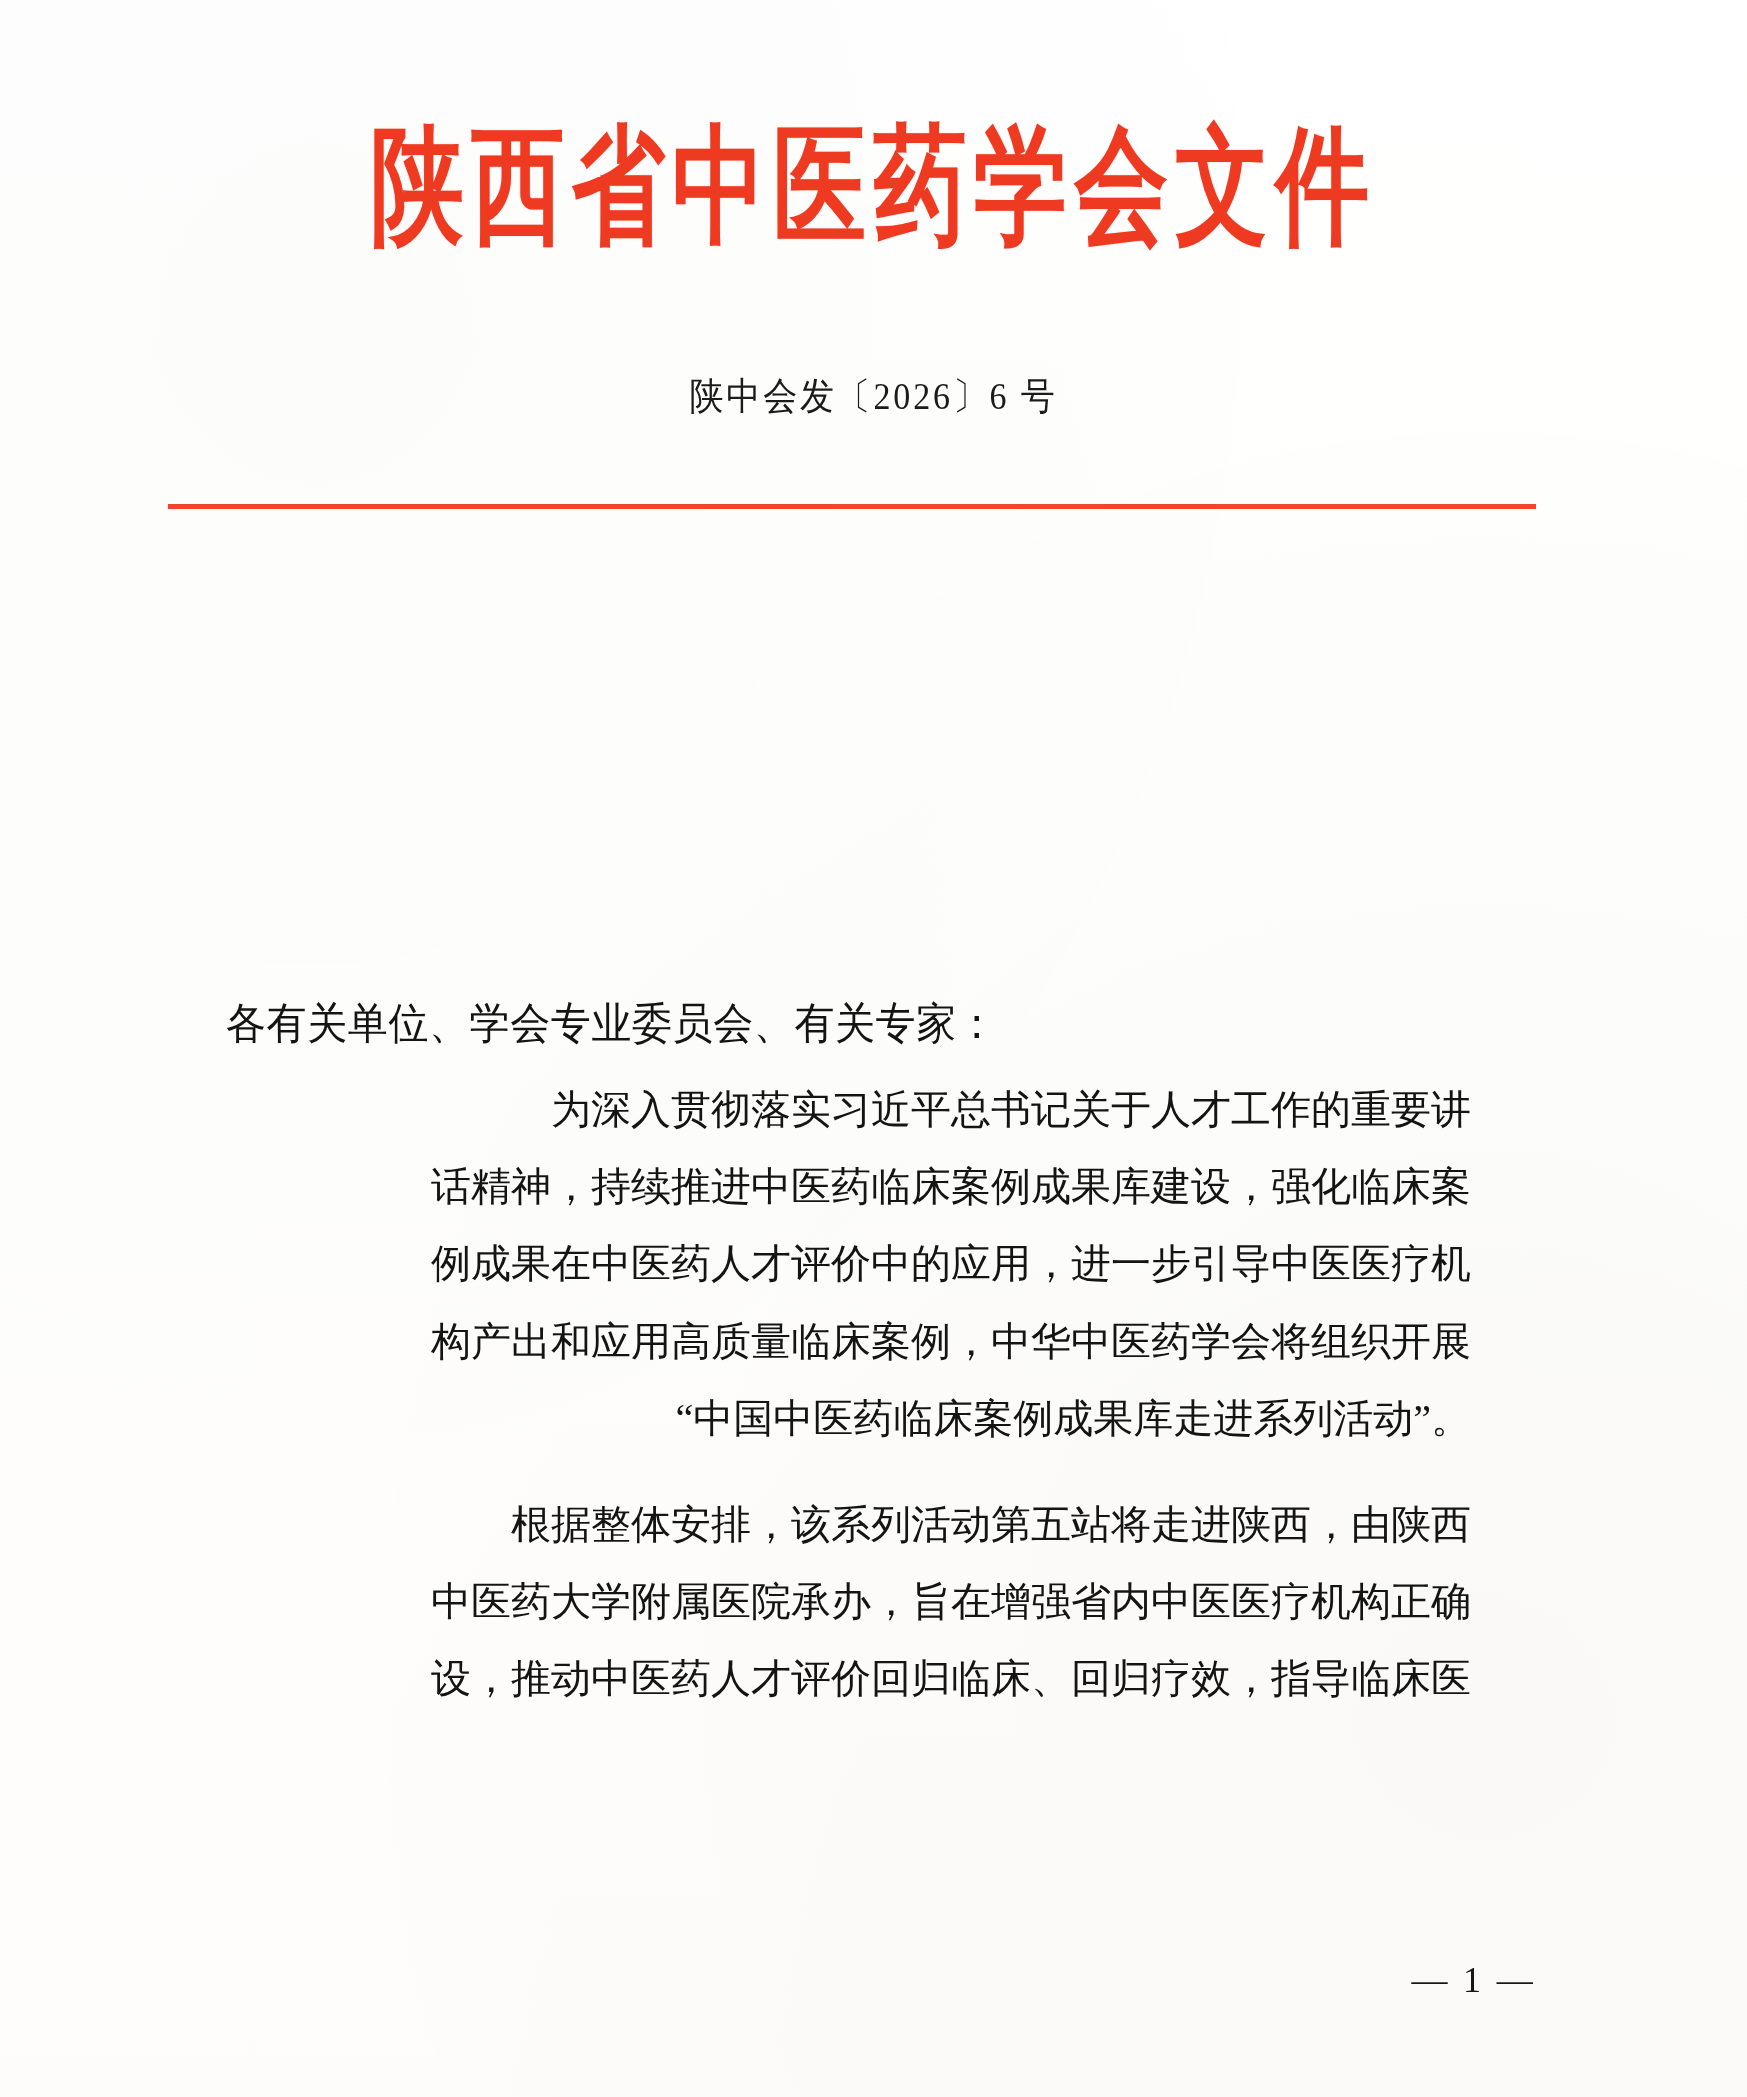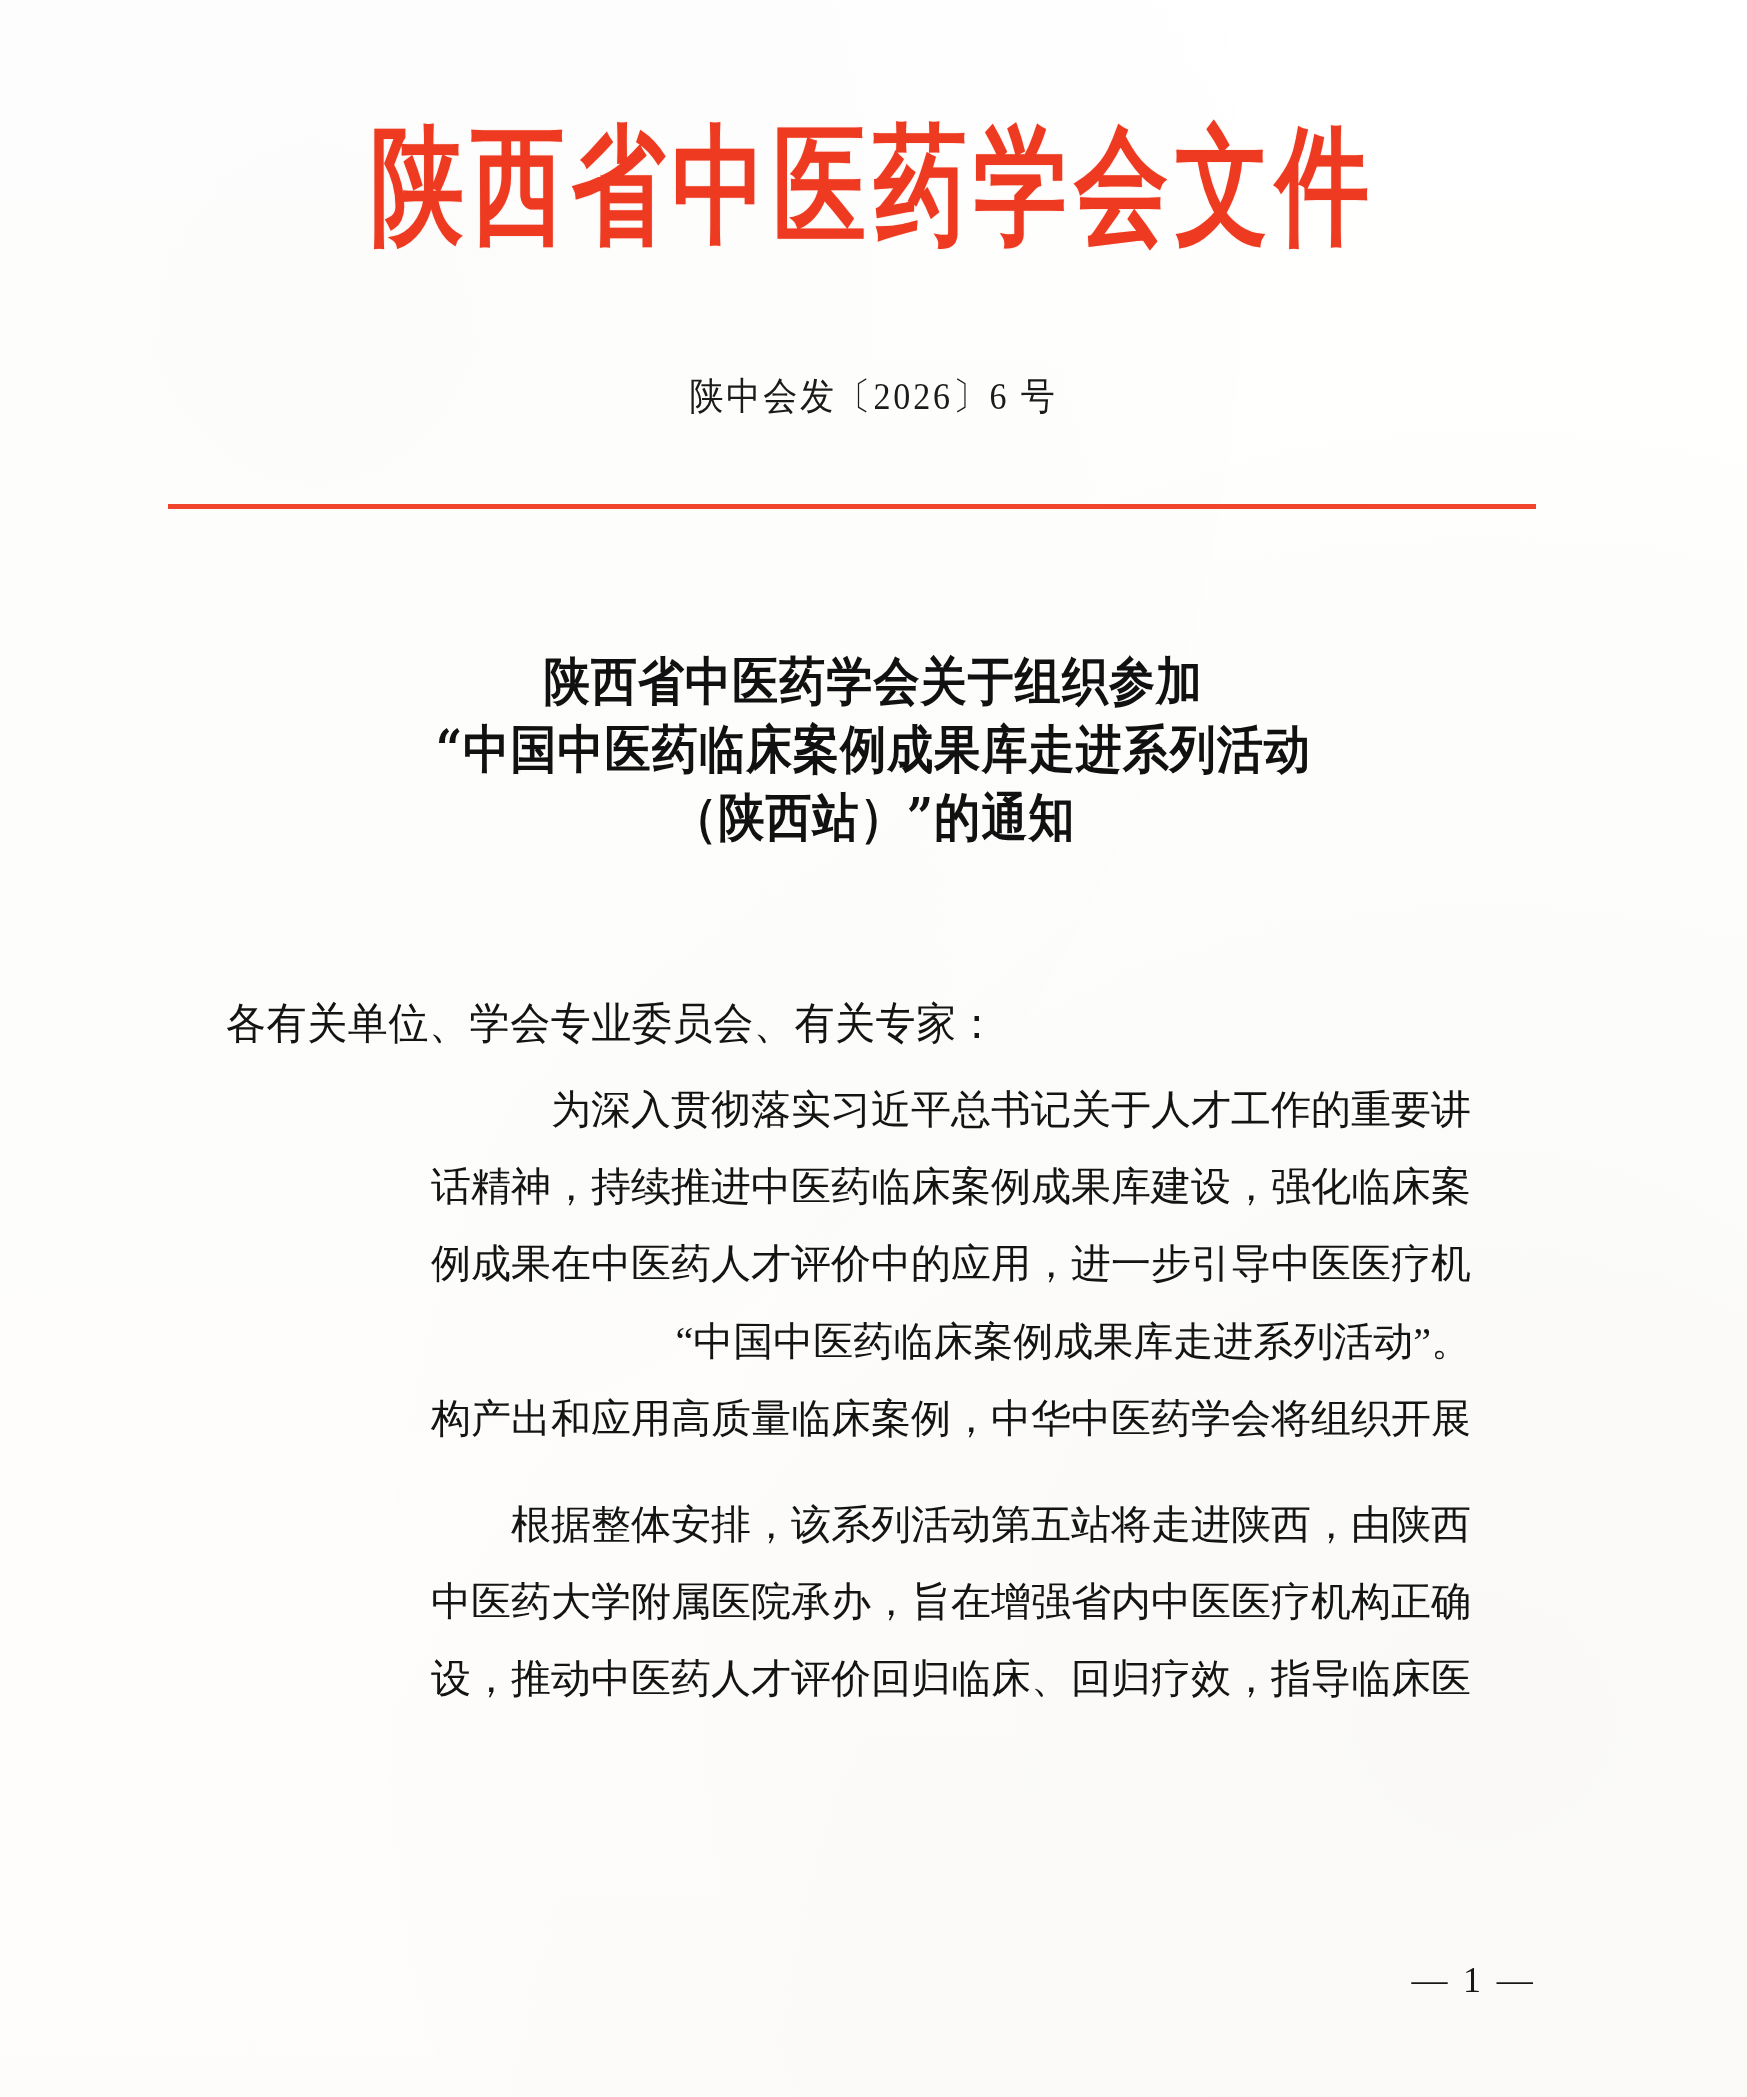--- a/index.html
+++ b/index.html
@@ -149,35 +149,30 @@
   <div class="paper-texture"></div>
 
   <div class="letterhead">
     <span class="letterhead-title">陕西省中医药学会文件</span>
   </div>
 
   <div class="doc-number">陕中会发〔2026〕6 号</div>
 
   <div class="red-rule"></div>
 
-  <div class="doc-title">
-    <span class="tline">陕西省中医药学会关于组织参加</span>
-    <span class="tline">“中国中医药临床案例成果库走进系列活动</span>
-    <span class="tline">（陕西站）”的通知</span>
-  </div>
 
   <div class="body-block">
     <div class="salutation">各有关单位、学会专业委员会、有关专家：</div>
 
     <div class="para">
       <span class="bline indent">为深入贯彻落实习近平总书记关于人才工作的重要讲</span>
       <span class="bline">话精神，持续推进中医药临床案例成果库建设，强化临床案</span>
       <span class="bline">例成果在中医药人才评价中的应用，进一步引导中医医疗机</span>
+      <span class="bline">构产出和应用高质量临床案例，中华中医药学会将组织开展</span>
       <span class="bline">“中国中医药临床案例成果库走进系列活动”。</span>
-      <span class="bline">构产出和应用高质量临床案例，中华中医药学会将组织开展</span>
     </div>
 
     <div class="para">
       <span class="bline indent">根据整体安排，该系列活动第五站将走进陕西，由陕西</span>
       <span class="bline">中医药大学附属医院承办，旨在增强省内中医医疗机构正确</span>
       <span class="bline">设，推动中医药人才评价回归临床、回归疗效，指导临床医</span>
     </div>
   </div>
 
   <div class="page-number">— 1 —</div>

